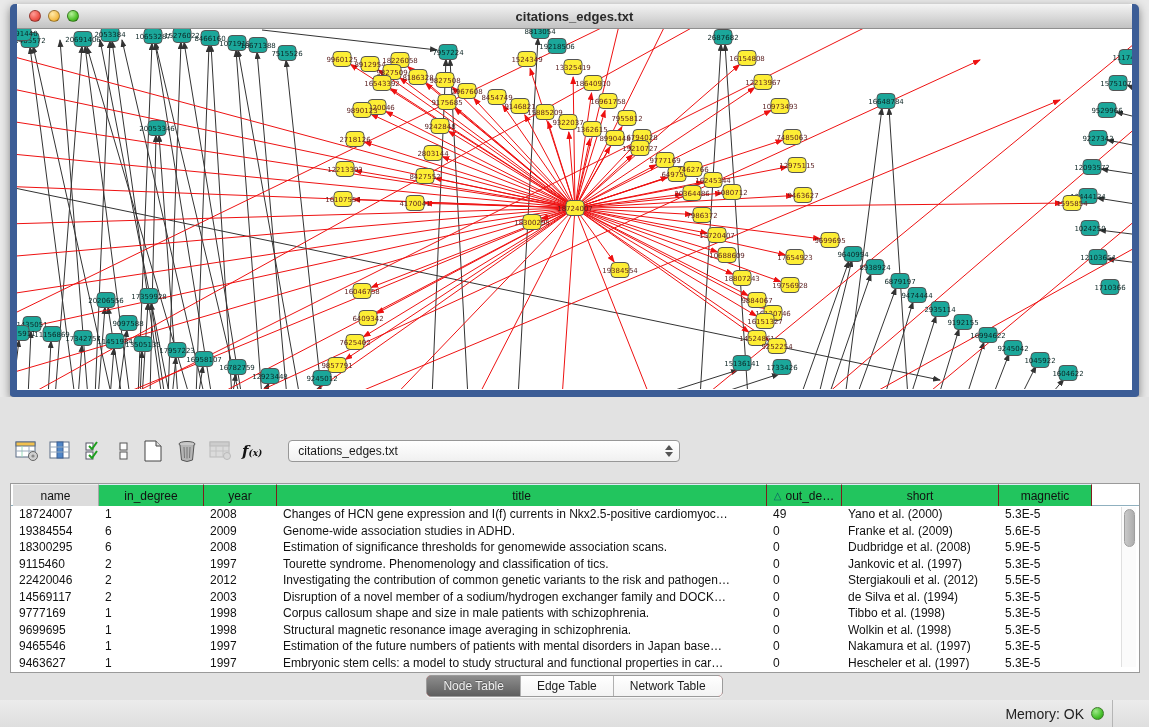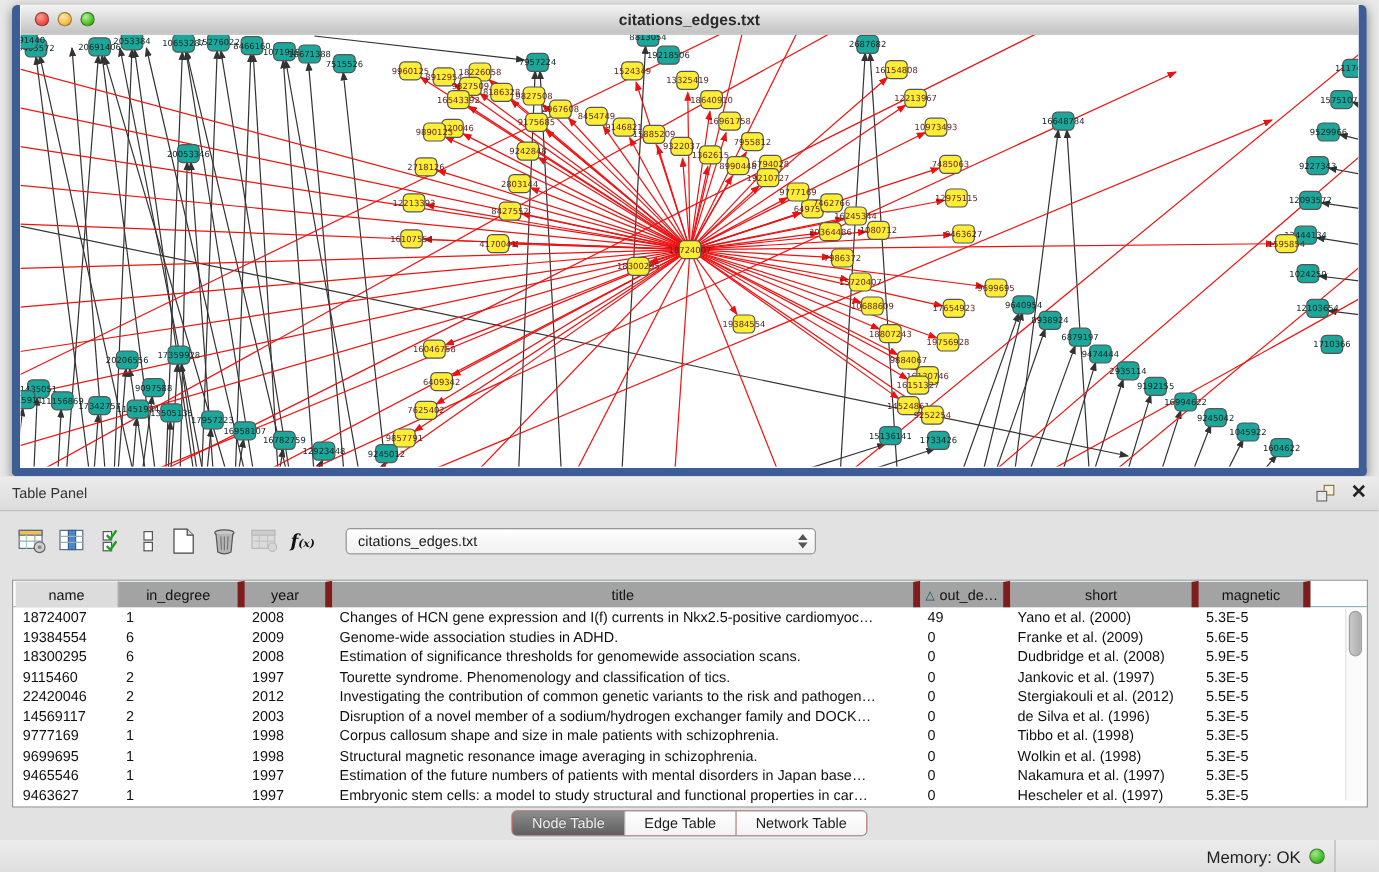--- a/index.html
+++ b/index.html
@@ -47,21 +47,21 @@
     display:flex; align-items:center; padding:0 22px 0 9px; font-size:12px; }
   .combo .arrows { position:absolute; right:6px; top:4px; display:flex; flex-direction:column; gap:2px; }
   .combo .arrows i { width:0; height:0; border-left:4px solid transparent; border-right:4px solid transparent; }
   .combo .arrows i.up { border-bottom:5px solid #555; }
   .combo .arrows i.dn { border-top:5px solid #555; }
 
   .table-container { position:absolute; left:10px; top:86px; width:1130px; height:190px;
     background:#fff; border:1px solid #9a9a9a; overflow:hidden; }
   .thead { display:flex; height:22px; border-bottom:1px solid #8fb0bf; padding-left:2px; }
   .th { height:22px; font-size:12px; display:flex; align-items:center; justify-content:center;
-    background:#a3a3a3; border-right:6px solid #7f1d1d; border-top:1px solid #dcecf4; color:#111; }
+    background:#22c55e; border-right:1px solid #7f1d1d; border-top:1px solid #dcecf4; color:#111; }
   .th.gray { background:#dcdcdc; border-right:1px solid #a8a8a8; border-top:1px solid #eee; }
   .th .tri { font-size:10px; color:#0b5b66; margin-right:4px; }
   .tbody { position:relative; }
   .tr { display:flex; height:16.5px; padding-left:2px; }
   .td { font-size:12px; line-height:16.5px; white-space:nowrap; overflow:hidden; padding-left:6px; color:#111; }
   .vscroll { position:absolute; right:3px; top:23px; width:15px; height:160px; background:#fbfbfb;
     border-left:1px solid #e0e0e0; }
   .vthumb { position:absolute; left:2px; top:2px; width:11px; height:38px; background:linear-gradient(90deg,#c9c9c9,#adadad); border-radius:6px; border:1px solid #9e9e9e; }
 
   .tab-bar { position:absolute; left:0; top:276px; width:1149px; height:26px;
@@ -717,29 +717,20 @@
           </g>
           <g>
             <rect x="518" y="51.5" width="18" height="15" rx="4" fill="#fdee35" stroke="#555" stroke-width="1"></rect>
             <text x="527" y="61.5" text-anchor="middle" font-family="DejaVu Sans, sans-serif" font-size="7px" fill="#5a1f1f">1524349</text>
           </g>
         </svg>
     </div>
   </div>
 
   <div class="table-panel">
-    <div class="panel-header">
-      <span class="panel-title">Table Panel</span>
-      <span class="spacer"></span>
-      <span class="float-ico">
-          <span class="sq1"></span>
-          <span class="sq2"></span>
-        </span>
-      <span class="close-x">✕</span>
-    </div>
 
     <div class="toolbar">
       <span class="tbtn">
         <svg width="24" height="22">
             <rect x="1" y="2" width="19" height="15" fill="#fff" stroke="#5a6c85"></rect>
             <rect x="1" y="2" width="19" height="4" fill="#f2c14e" stroke="#5a6c85"></rect>
             <line x1="7" y1="6" x2="7" y2="17" stroke="#9db"></line>
             <line x1="14" y1="6" x2="14" y2="17" stroke="#9ab"></line>
             <line x1="1" y1="11" x2="20" y2="11" stroke="#9ab"></line>
             <circle cx="18" cy="16" r="4.5" fill="#cfcfcf" stroke="#666"></circle>
@@ -858,21 +849,21 @@
             <div class="td" style="width: 75px;">0</div>
             <div class="td" style="width: 157px;">Stergiakouli et al. (2012)</div>
             <div class="td" style="width: 93px;">5.5E-5</div>
           </div>
           <div class="tr">
             <div class="td" style="width: 86px;">14569117</div>
             <div class="td" style="width: 105px;">2</div>
             <div class="td" style="width: 73px;">2003</div>
             <div class="td" style="width: 490px;">Disruption of a novel member of a sodium/hydrogen exchanger family and DOCK…</div>
             <div class="td" style="width: 75px;">0</div>
-            <div class="td" style="width: 157px;">de Silva et al. (1996)</div>
+            <div class="td" style="width: 157px;">de Silva et al. (1994)</div>
             <div class="td" style="width: 93px;">5.3E-5</div>
           </div>
           <div class="tr">
             <div class="td" style="width: 86px;">9777169</div>
             <div class="td" style="width: 105px;">1</div>
             <div class="td" style="width: 73px;">1998</div>
             <div class="td" style="width: 490px;">Corpus callosum shape and size in male patients with schizophrenia.</div>
             <div class="td" style="width: 75px;">0</div>
             <div class="td" style="width: 157px;">Tibbo et al. (1998)</div>
             <div class="td" style="width: 93px;">5.3E-5</div>

